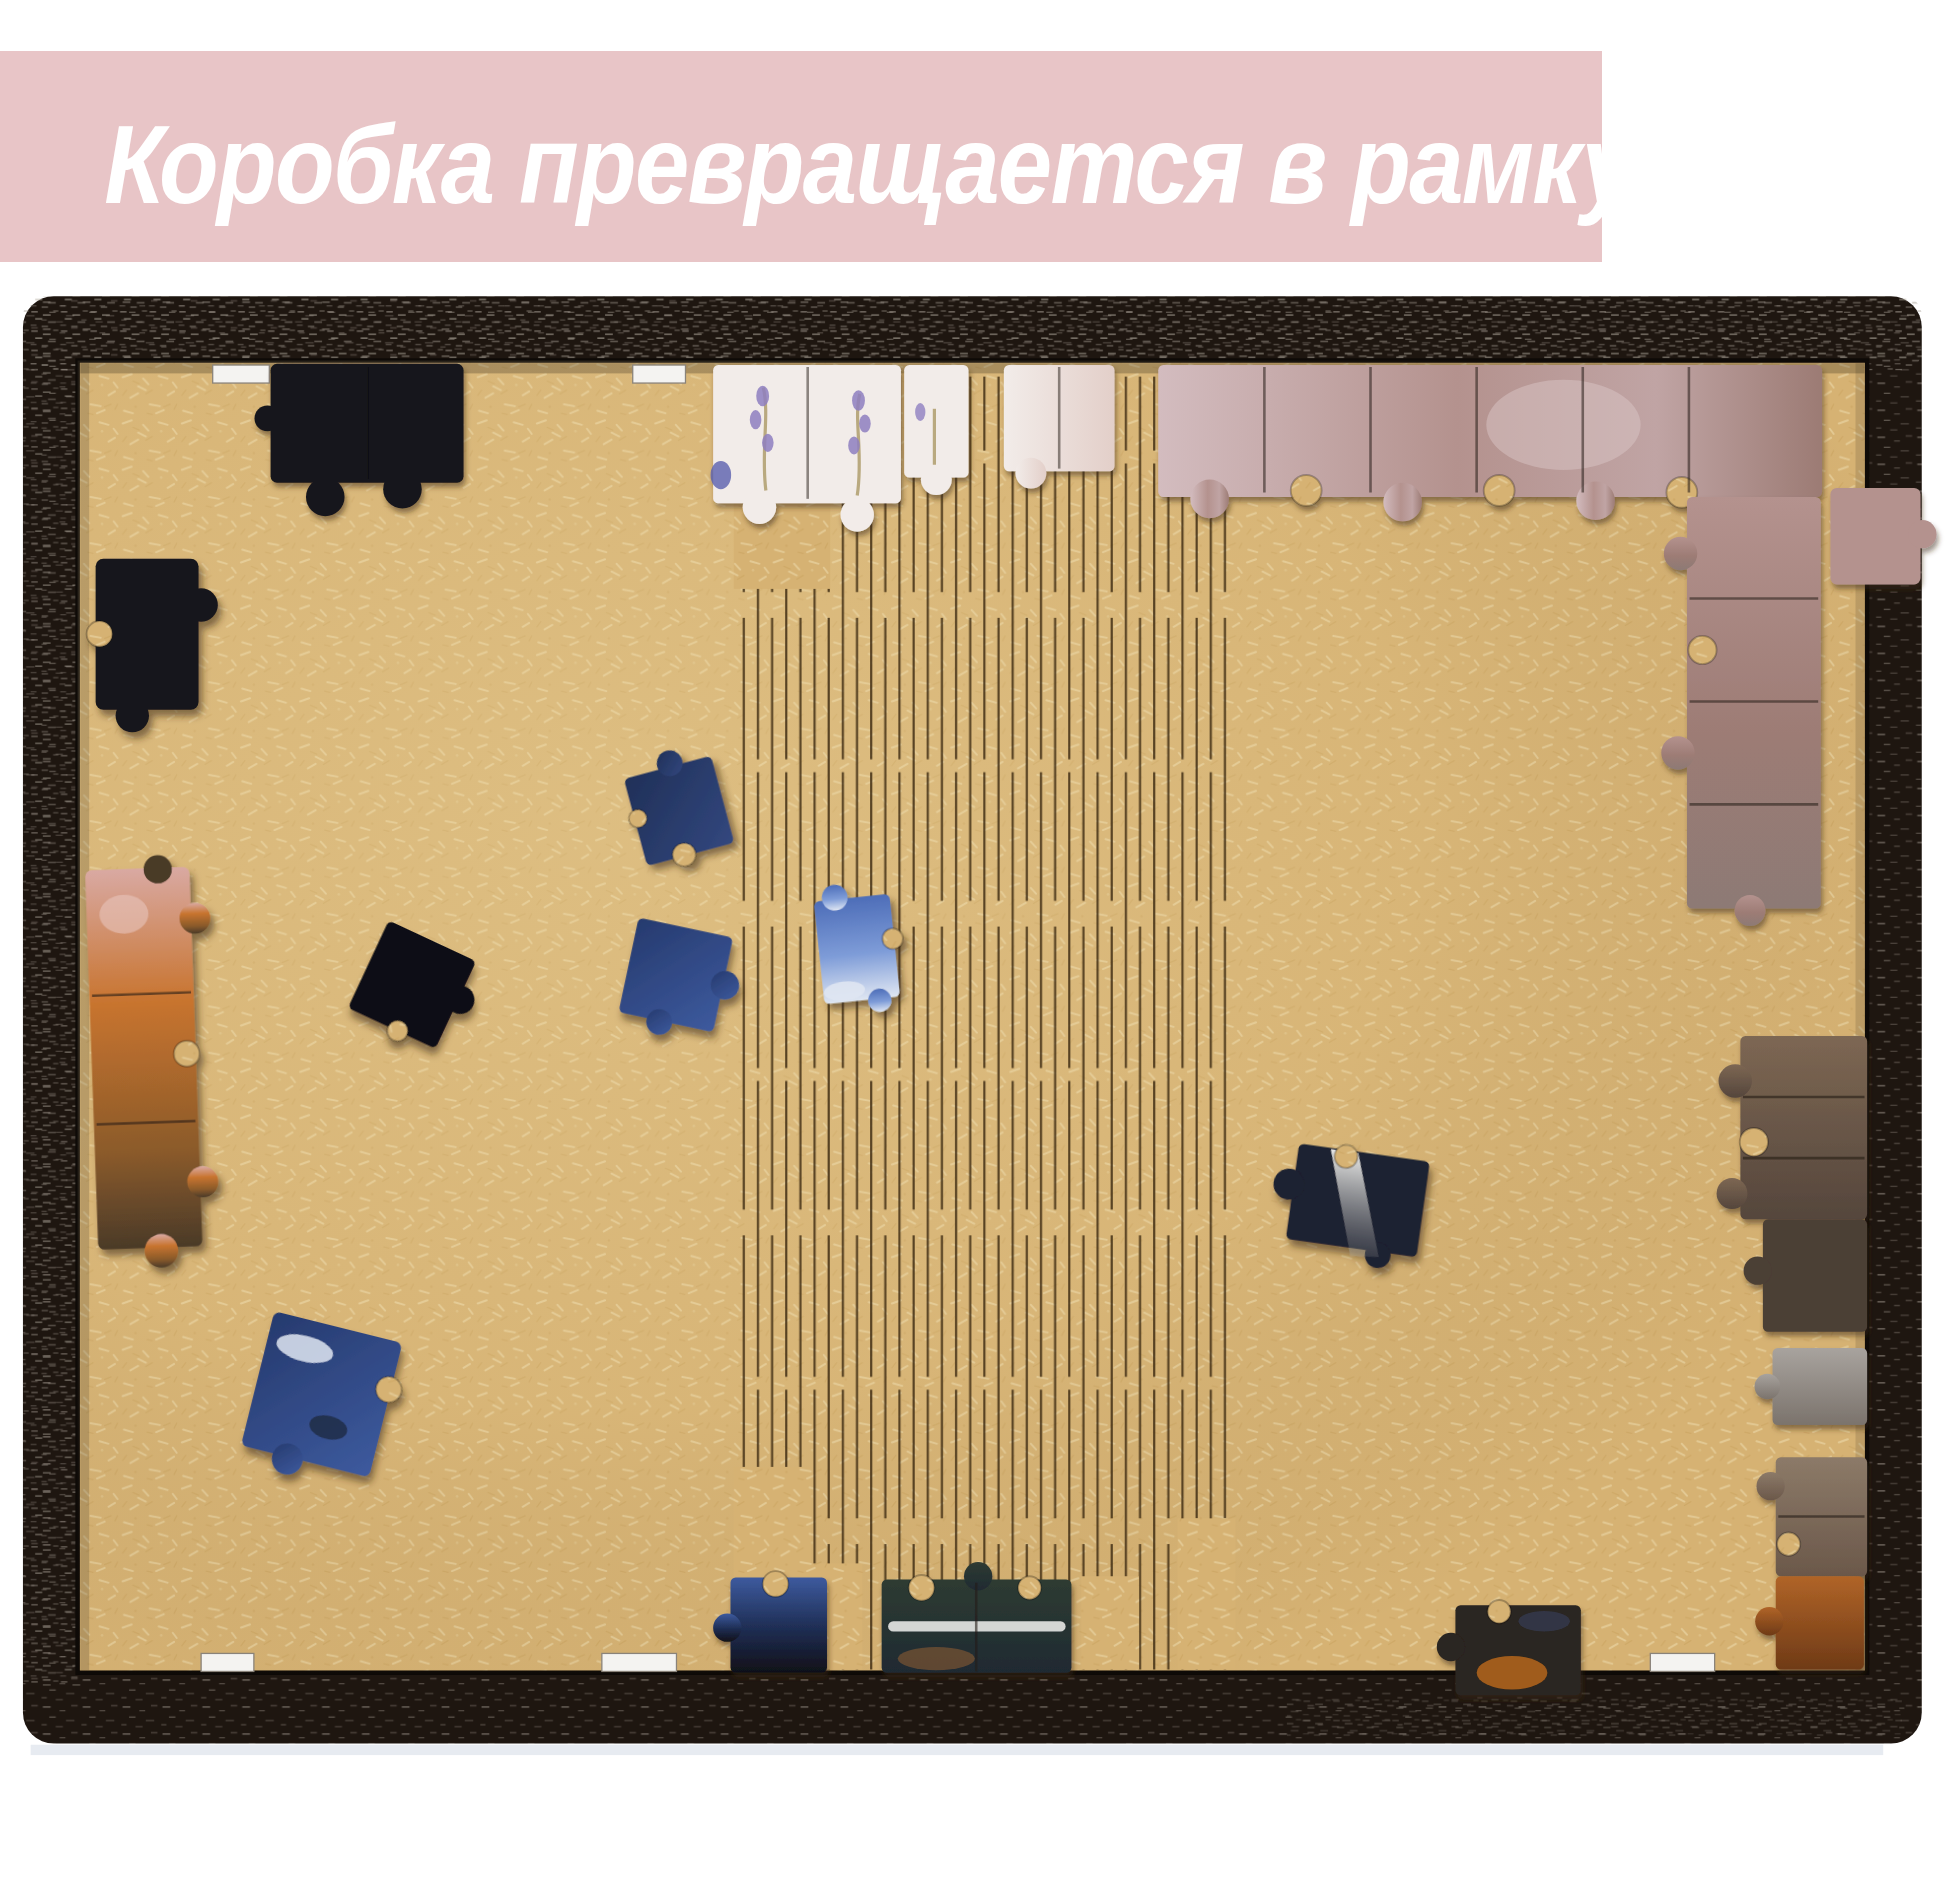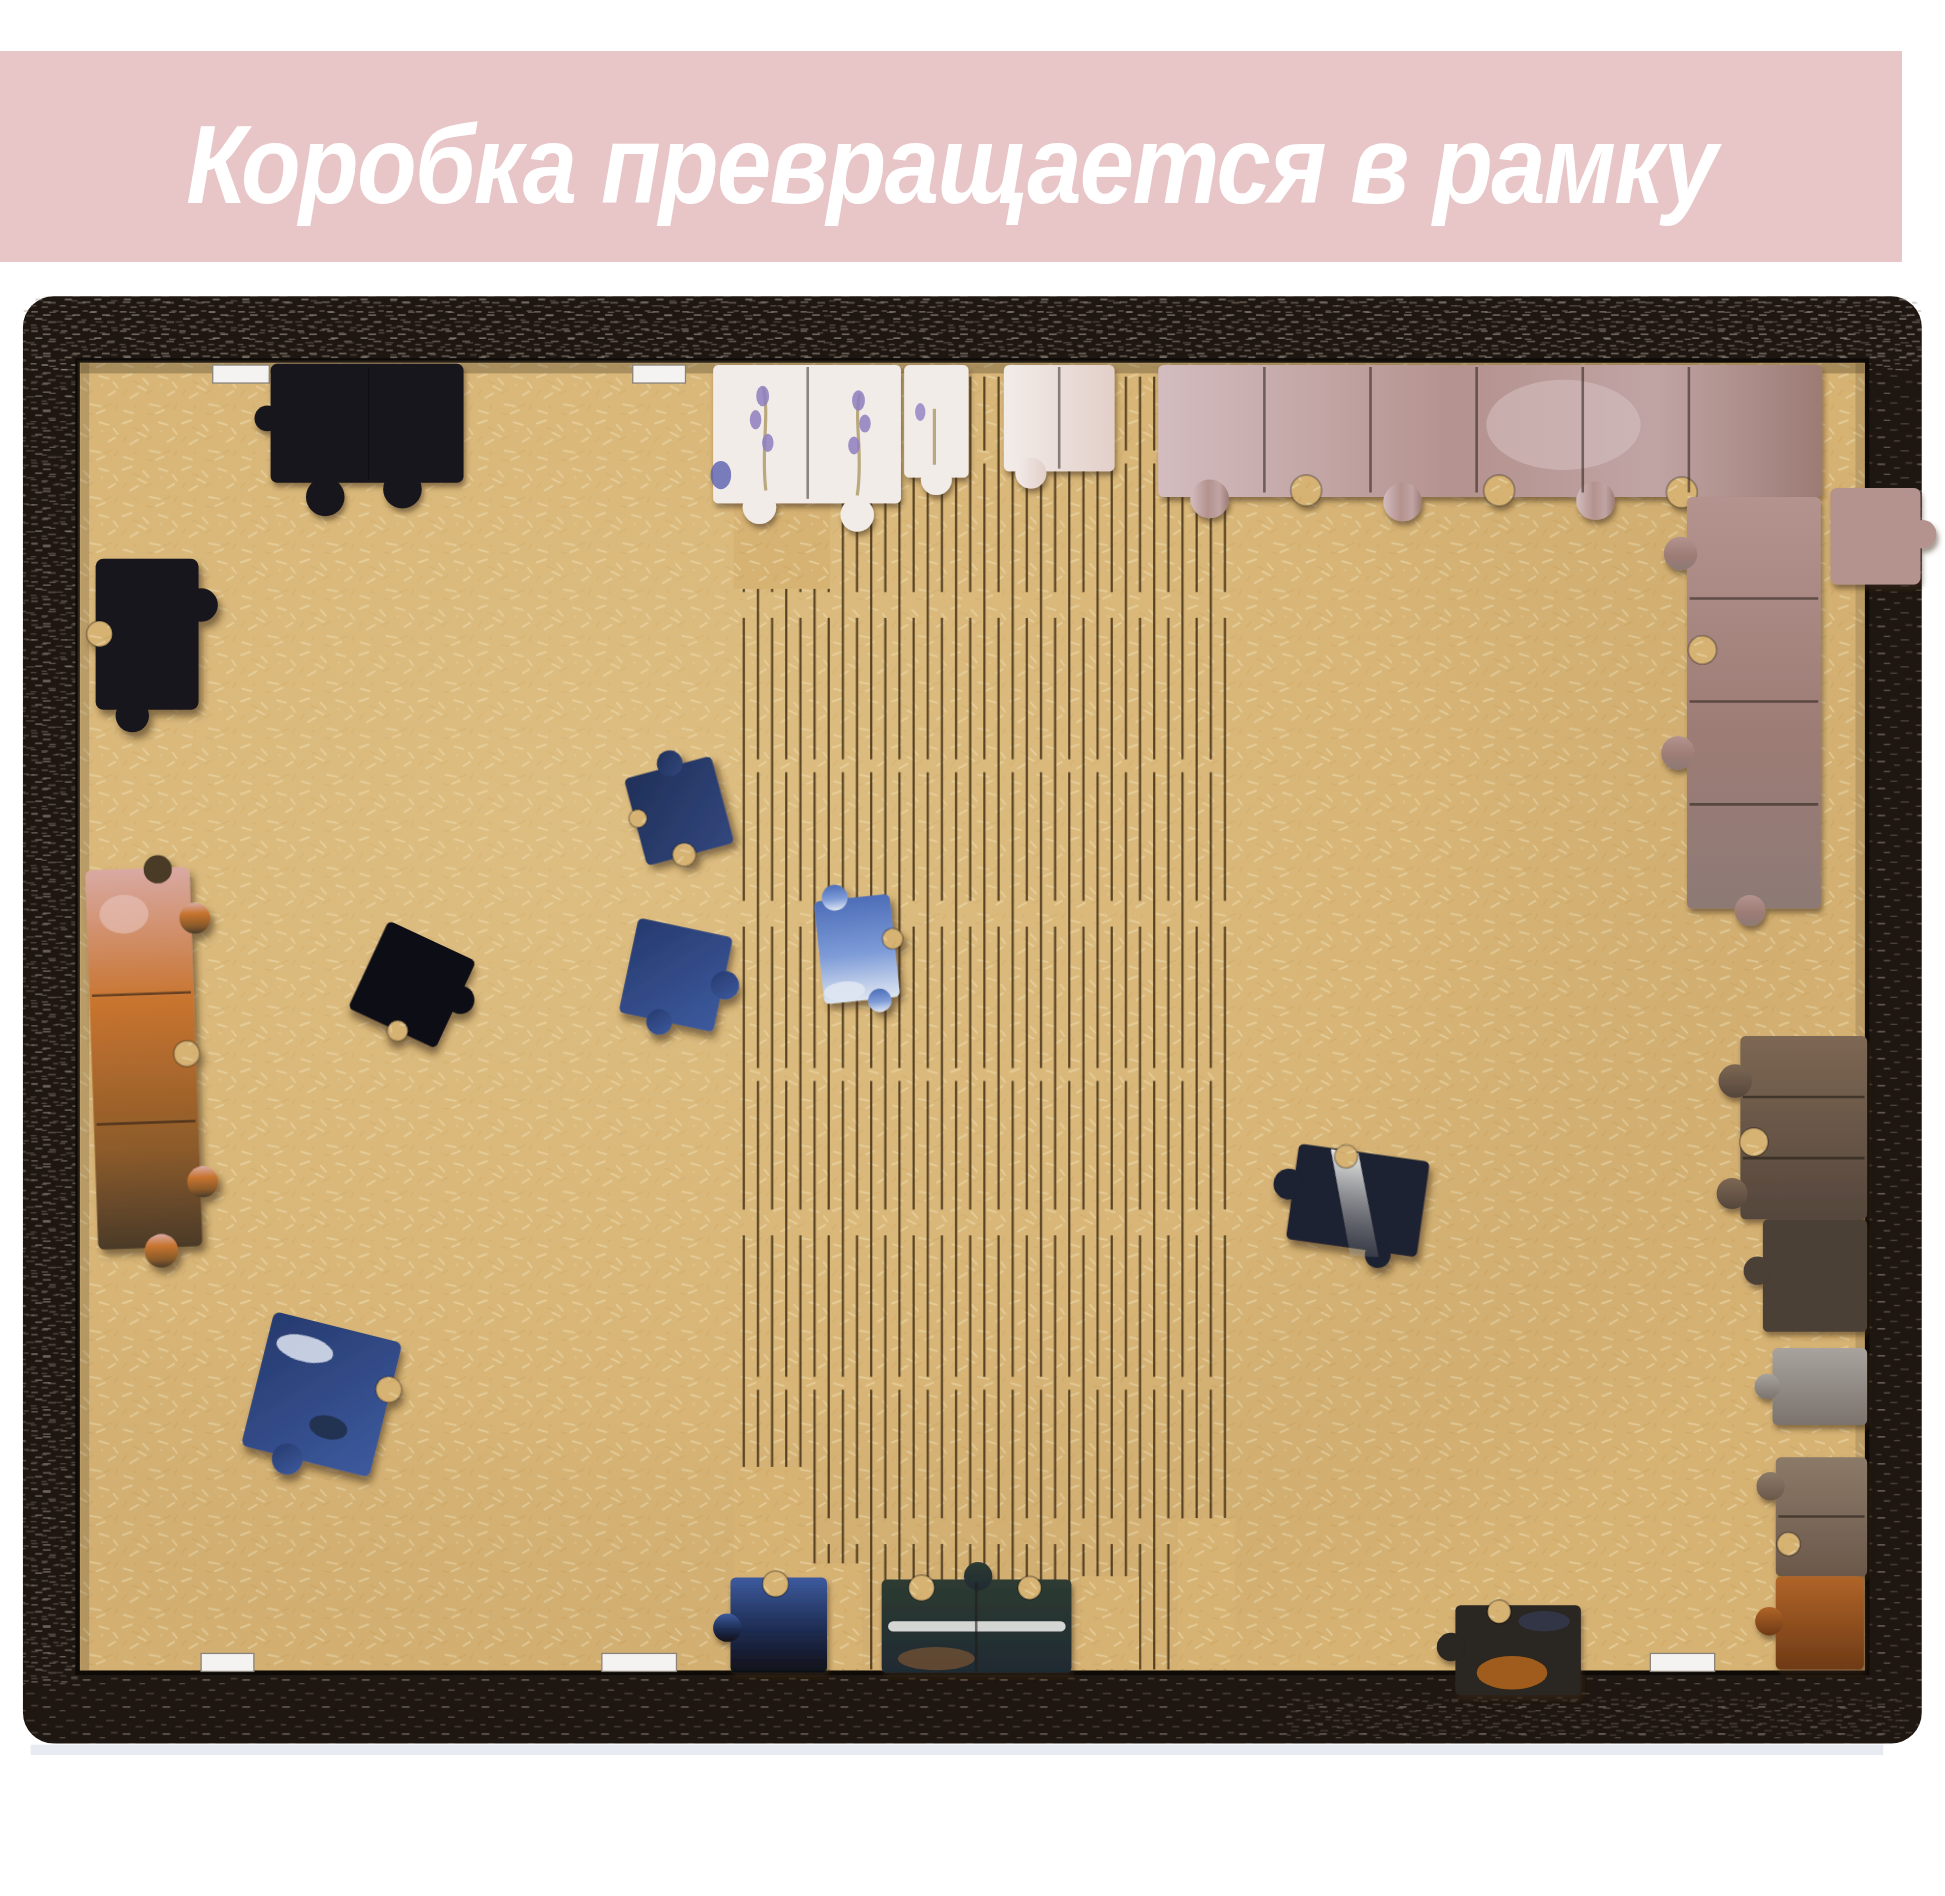--- a/index.html
+++ b/index.html
@@ -2,22 +2,22 @@
 <html style="font-size:10.3px"><head>
 <meta charset="utf-8">
 <style>
   html,body{margin:0;padding:0;}
   body{
     width:1946px;height:1897px;background:#ffffff;overflow:hidden;
     font-family:"Liberation Sans","DejaVu Sans",sans-serif;
     position:relative;
   }
   .banner{
-    position:absolute;left:0;top:51px;width:1902px;height:211px;
-    display:flex;align-items:center;justify-content:center;
+    position:absolute;left:0;top:51px;width:1602px;height:211px;
+    display:flex;align-items:center;justify-content:flex-start;
   }
   .banner-text{
     font-weight:bold;font-style:italic;font-size:111px;line-height:1;
     letter-spacing:-1.9px;white-space:nowrap;
     transform:scaleX(0.88);transform-origin:center;
     padding-top:18px;
   }
   .photo-wrap{position:absolute;left:0;top:293px;width:1946px;height:1473px;}
   svg{display:block;}
 </style>

